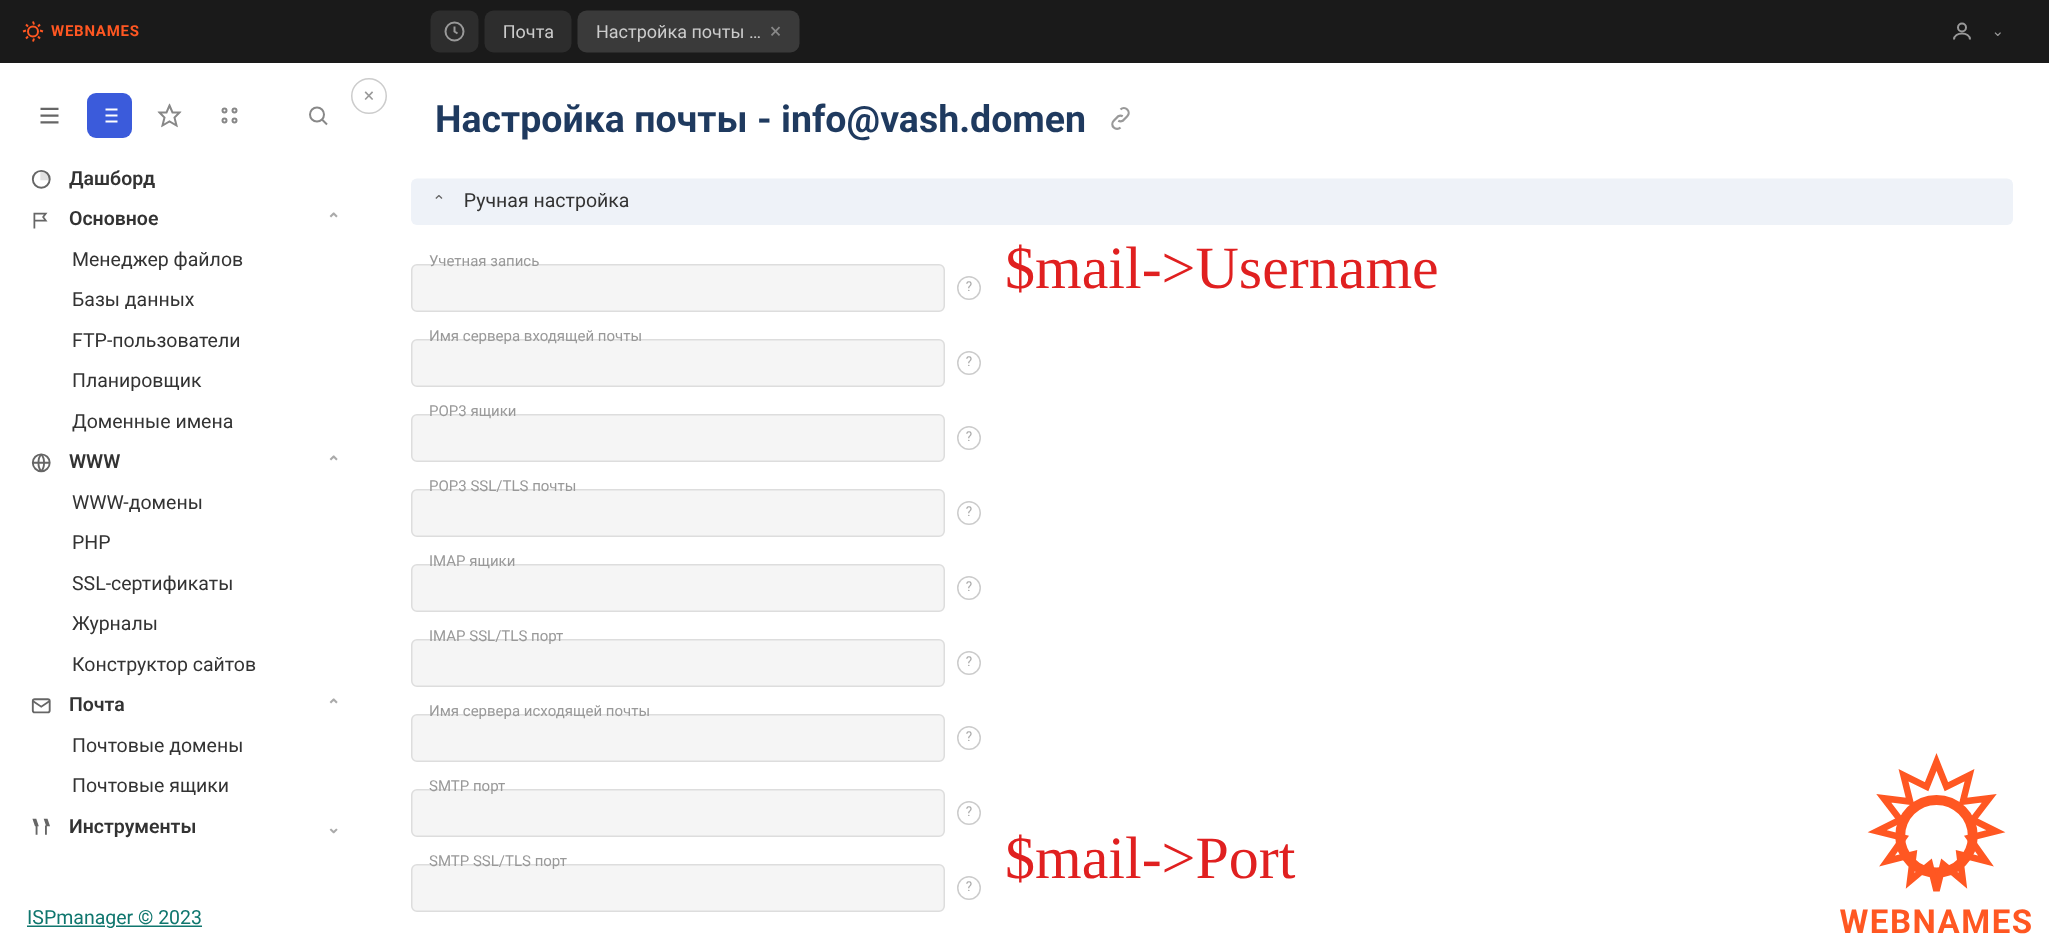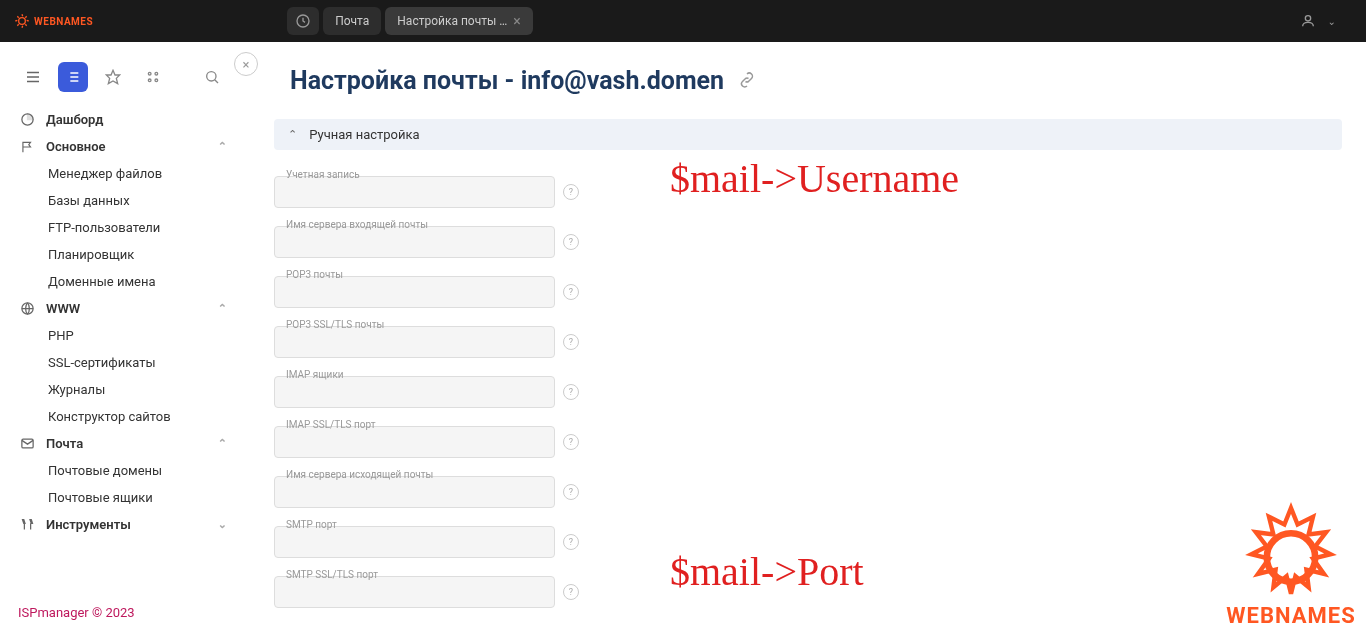--- a/index.html
+++ b/index.html
@@ -27,34 +27,34 @@
 .toolbar-icon.grid { color: #888; }
 .toolbar-icon.search { color: #888; margin-left: auto; }
 
 .nav-section { padding: 0 0; }
 .nav-item { display: flex; align-items: center; padding: 6px 18px; font-size: 13px; color: #333; cursor: pointer; gap: 10px; }
 .nav-item.header { font-weight: 600; color: #333; }
 .nav-item.child { padding-left: 48px; font-weight: 400; }
 .nav-icon { width: 18px; display: inline-flex; justify-content: center; color: #666; }
 .nav-chevron { margin-left: auto; color: #aaa; font-size: 11px; }
 
-.footer-link { position: absolute; bottom: 14px; left: 18px; font-size: 13px; color: #be185d; cursor: pointer; }
+.footer-link { position: absolute; bottom: 14px; left: 18px; font-size: 13px; color: #0f766e; text-decoration: underline; cursor: pointer; }
 
 .close-circle { position: absolute; left: 234px; top: 52px; width: 24px; height: 24px; border: 1px solid #ccc; border-radius: 50%; background: #fff; display: flex; align-items: center; justify-content: center; color: #999; font-size: 13px; cursor: pointer; z-index: 10; }
 
 .main { position: absolute; left: 260px; right: 0; top: 42px; bottom: 0; padding: 24px 24px 0 14px; }
 .page-title { font-size: 25px; font-weight: 700; color: #1f3a5f; display: flex; align-items: center; gap: 14px; margin-left: 16px; }
 .link-icon { color: #999; cursor: pointer; }
 
 .accordion-header { margin-top: 24px; background: #eef2f8; border-radius: 4px; padding: 8px 14px; display: flex; align-items: center; gap: 12px; font-size: 13px; color: #333; cursor: pointer; }
 .accordion-chevron { color: #666; font-size: 11px; }
 
 .form-area { padding: 8px 0 0 0; }
 .form-row { display: flex; align-items: center; gap: 8px; margin-top: 18px; position: relative; }
-.form-field { position: relative; width: 281px; }
+.form-field { position: relative; width: 356px; }
 .form-label { position: absolute; top: -7px; left: 10px; background: transparent; font-size: 10px; color: #999; padding: 0 2px; }
 .form-input { width: 100%; height: 32px; border: 1px solid #ddd; border-radius: 4px; background: #f5f5f5; padding: 6px 10px 0; font-size: 12px; color: #333; }
 .help-icon { width: 16px; height: 16px; border: 1px solid #ccc; border-radius: 50%; display: flex; align-items: center; justify-content: center; font-size: 9px; color: #aaa; cursor: pointer; }
 
 .annotation { position: absolute; font-size: 40px; color: #e02020; font-family: serif; }
 .annotation.a1 { left: 670px; top: 155px; }
 .annotation.a2 { left: 670px; top: 548px; }
 
 .watermark { position: absolute; right: 10px; bottom: 6px; text-align: center; }
 .watermark svg { width: 130px; height: 110px; }
@@ -168,20 +168,23 @@
       <span class="nav-icon">
         <svg width="15" height="15" viewBox="0 0 24 24" fill="none" stroke="currentColor" stroke-width="2">
             <circle cx="12" cy="12" r="9"></circle>
             <path d="M3 12 H21 M12 3 C8 7 8 17 12 21 M12 3 C16 7 16 17 12 21"></path>
           </svg>
       </span>
       <span>WWW</span>
       <span class="nav-chevron">⌃</span>
     </div>
     <div class="nav-item child">
+        <span>WWW-домены</span>
+      </div>
+    <div class="nav-item child">
         <span>PHP</span>
       </div>
     <div class="nav-item child">
         <span>SSL-сертификаты</span>
       </div>
     <div class="nav-item child">
         <span>Журналы</span>
       </div>
     <div class="nav-item child">
         <span>Конструктор сайтов</span>
@@ -238,21 +241,21 @@
   <div class="form-area">
     <div class="form-row">
       <div class="form-field"><span class="form-label">Учетная запись</span><input class="form-input" readonly="" style=""></div>
       <span class="help-icon">?</span>
     </div>
     <div class="form-row">
       <div class="form-field"><span class="form-label">Имя сервера входящей почты</span><input class="form-input" readonly="" style=""></div>
       <span class="help-icon">?</span>
     </div>
     <div class="form-row">
-      <div class="form-field"><span class="form-label">POP3 почты</span><input class="form-input" readonly="" style=""></div>
+      <div class="form-field"><span class="form-label">POP3 ящики</span><input class="form-input" readonly="" style=""></div>
       <span class="help-icon">?</span>
     </div>
     <div class="form-row">
       <div class="form-field"><span class="form-label">POP3 SSL/TLS почты</span><input class="form-input" readonly="" style=""></div>
       <span class="help-icon">?</span>
     </div>
     <div class="form-row">
       <div class="form-field"><span class="form-label">IMAP ящики</span><input class="form-input" readonly="" style=""></div>
       <span class="help-icon">?</span>
     </div>

